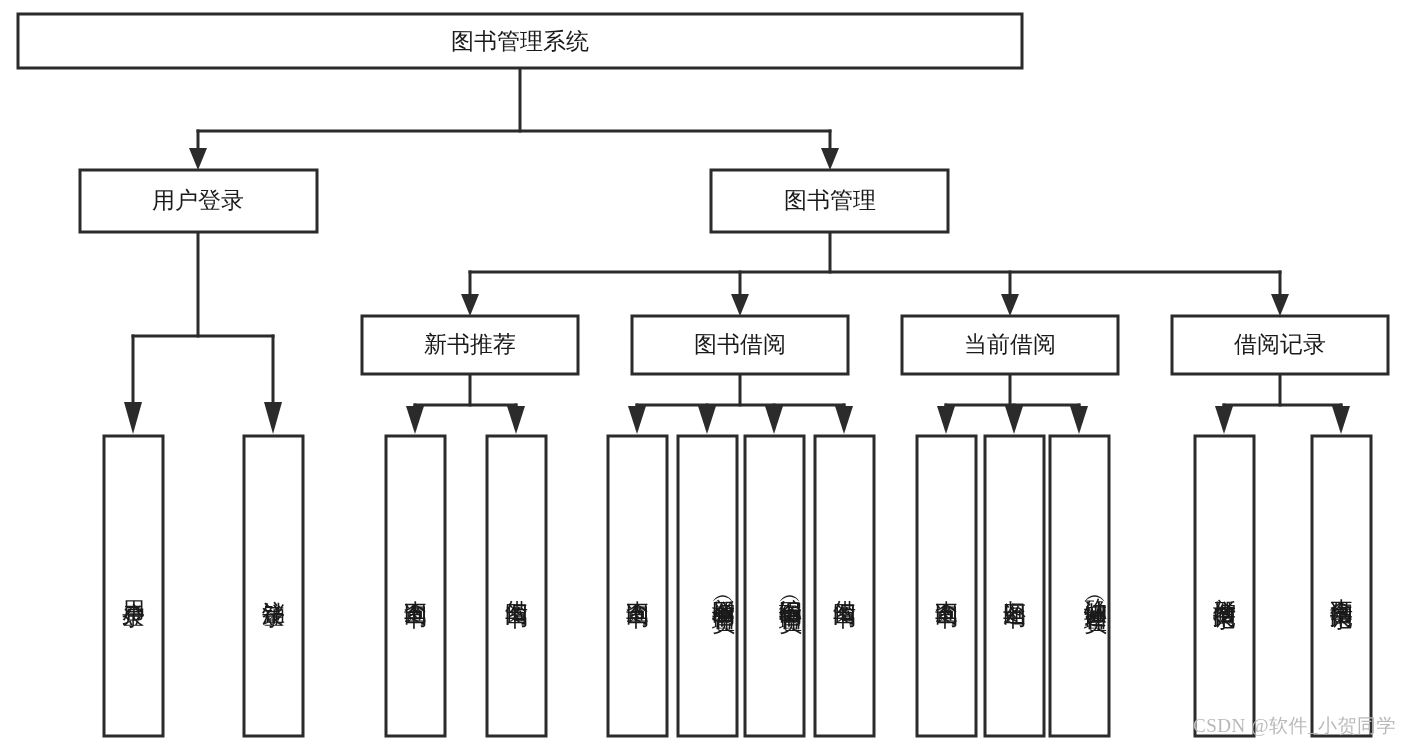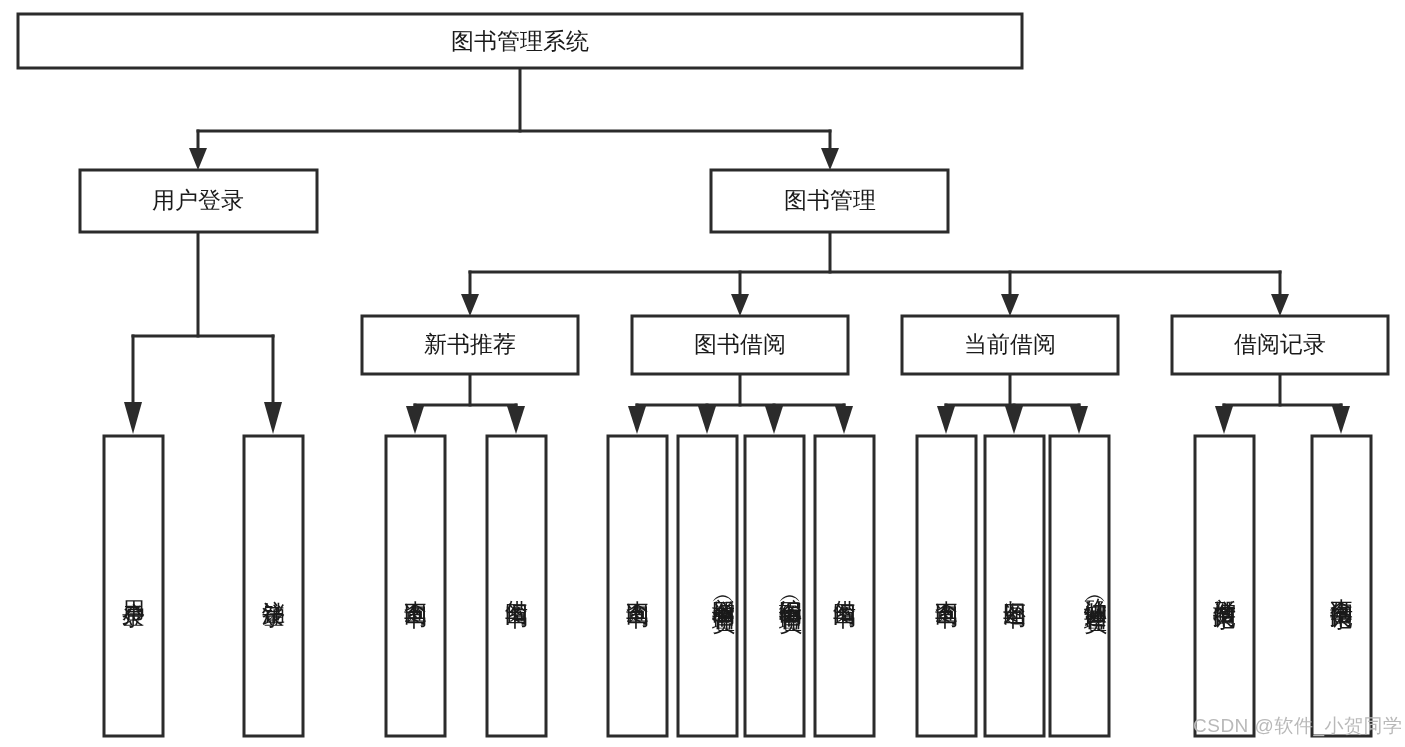--- a/index.html
+++ b/index.html
@@ -61,21 +61,21 @@
     align-items: flex-start;
     justify-content: center;
     white-space: nowrap;
     pointer-events: none;
   }
   .leaf-label.centered {
     align-items: center;
   }
   .watermark {
     position: absolute;
-    font-family: Liberation Sans, sans-serif;
+    font-family: Liberation Serif, serif;
     font-size: 19px;
     color: #b9b9b9;
     white-space: nowrap;
     letter-spacing: 0.5px;
   }
 </style>
 </head>
 <body>
 
 <div id="diagram-root">

